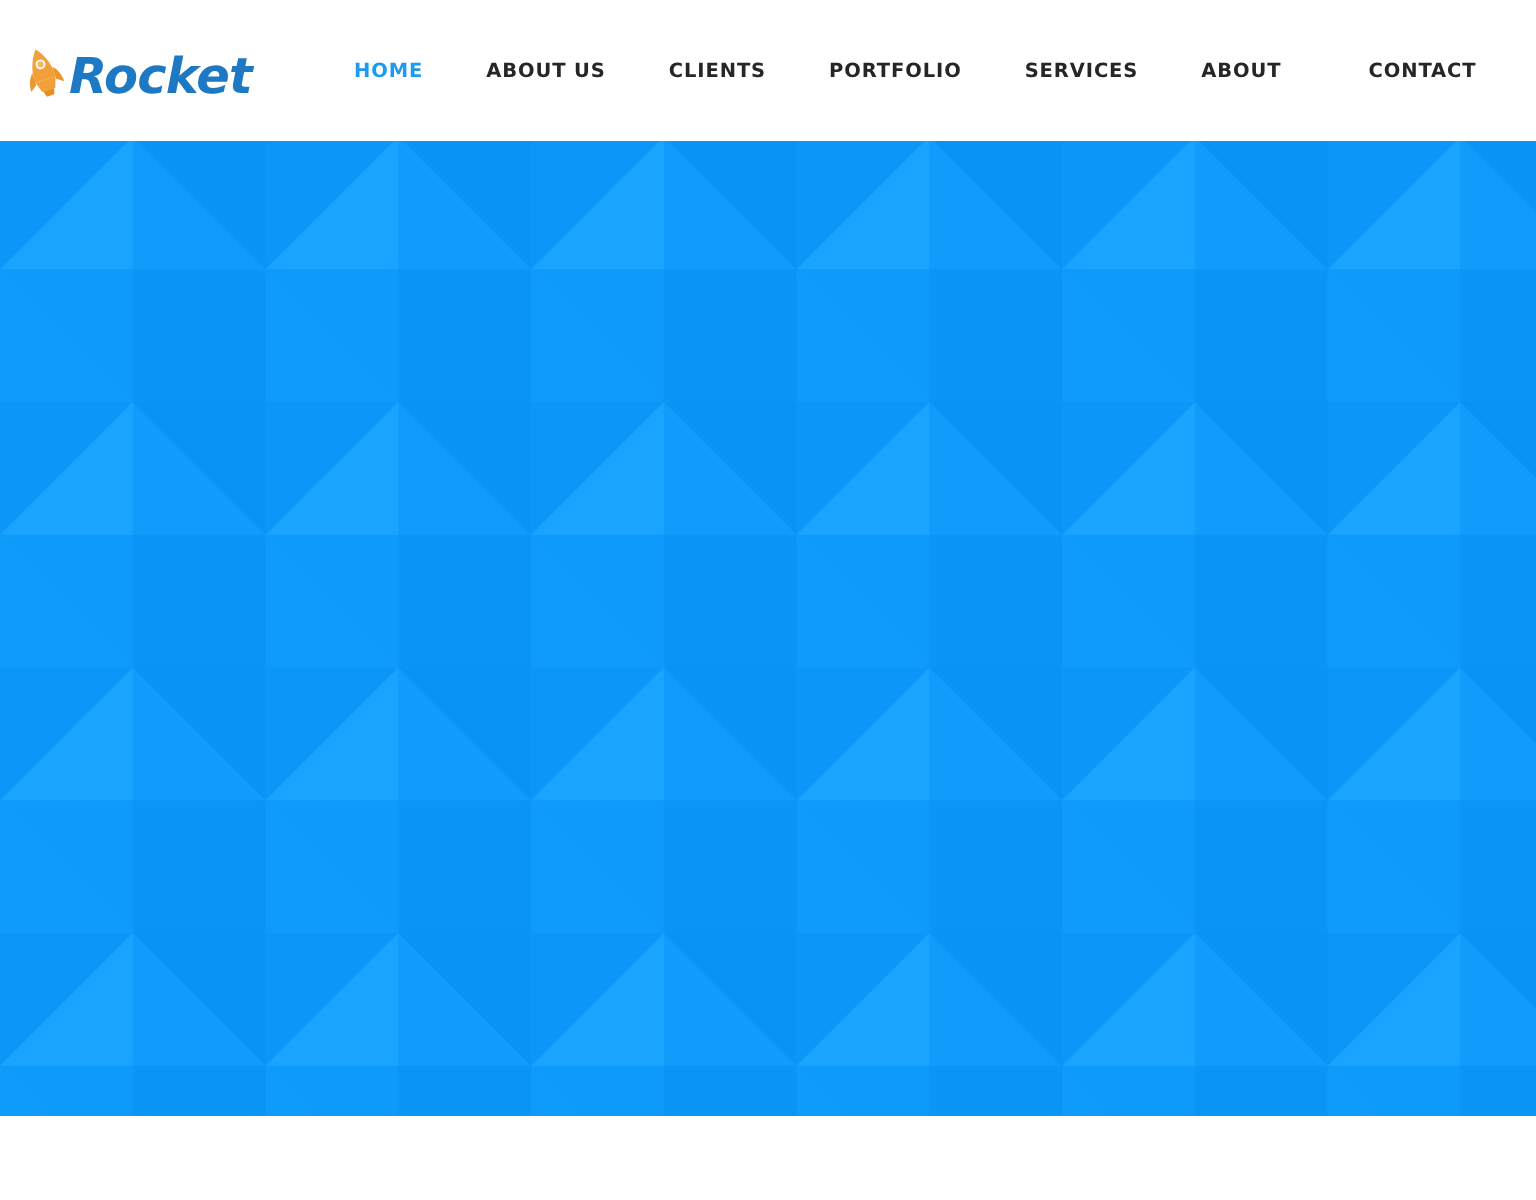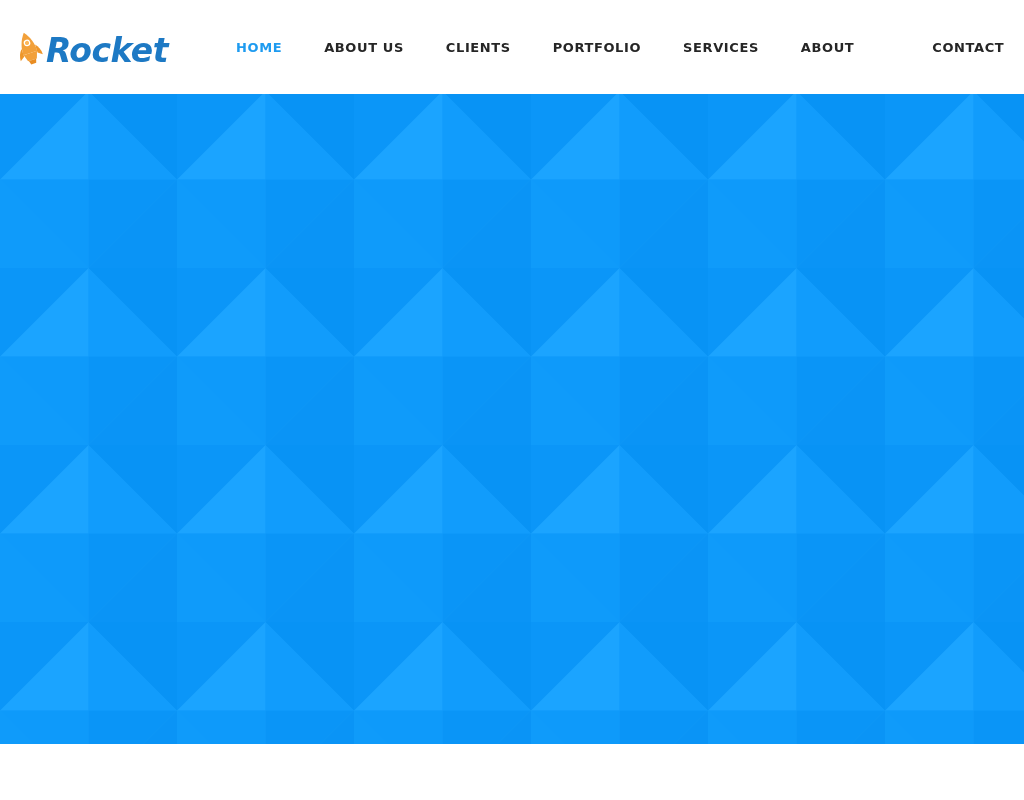--- a/index.html
+++ b/index.html
@@ -82,21 +82,21 @@
     text-decoration: none;
     white-space: nowrap;
     line-height: 1;
     padding: 6px 0;
   }
 
   .nav-link.is-active { color: #1e9bf0; }
 
   .nav-item { display: block; }
   .nav-item + .nav-item { margin-left: 42px; text-align: center; }
-  .nav-item.spaced-before { margin-left: 78px; }
+  .nav-item.spaced-before { margin-left: 58px; }
 
   
   .hero {
     position: absolute;
     left: 0;
     top: 94px;
     width: 1024px;
     height: 650px;
     overflow: hidden;
     background: #0d99fa;

